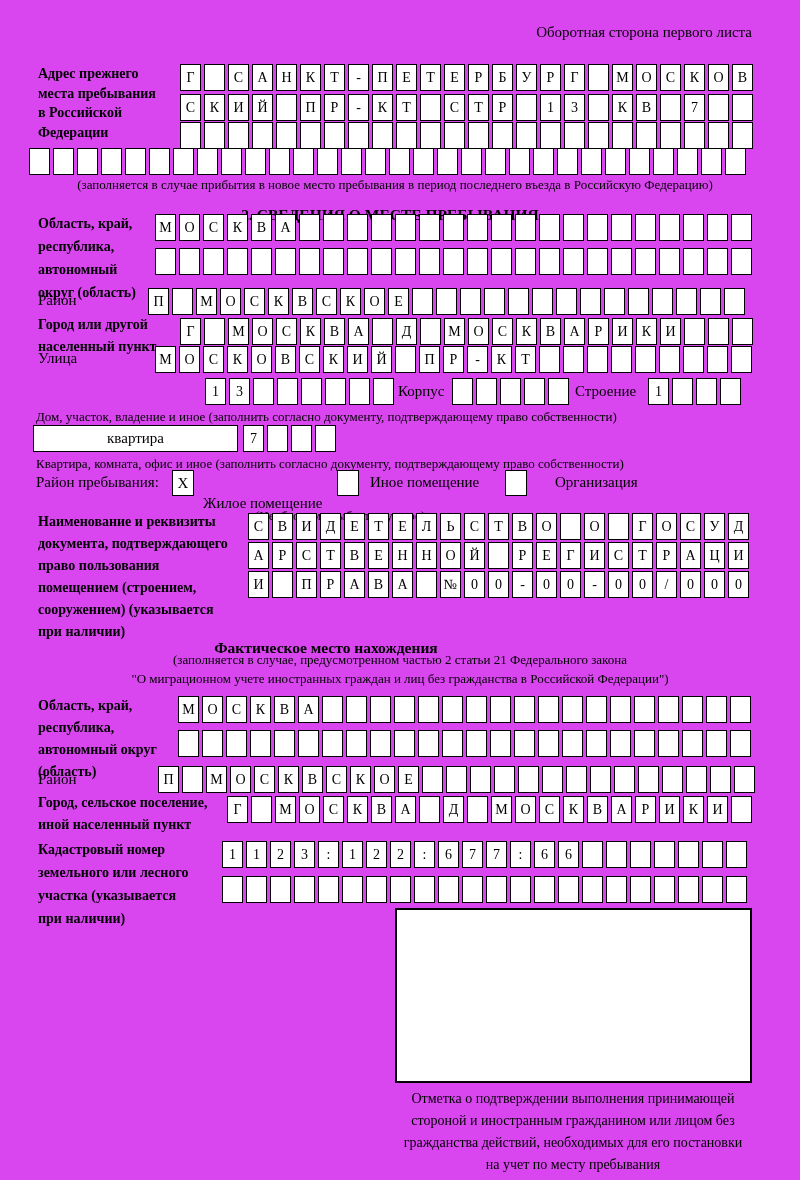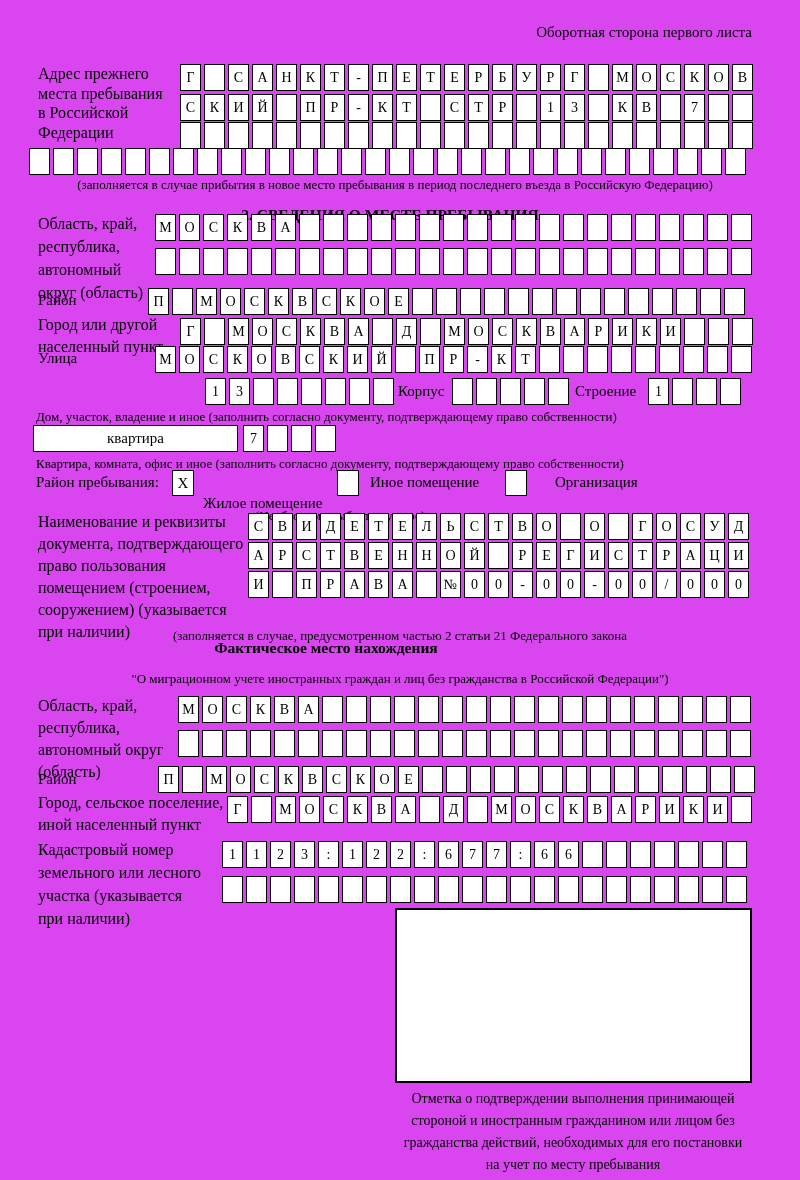--- a/index.html
+++ b/index.html
@@ -1,21 +1,21 @@
 <!DOCTYPE html>
 <html><head>
 <meta charset="utf-8">
 <style>
   html,body{margin:0;padding:0;background:#fff;}
   #page{
     position:relative;width:800px;height:1180px;background:#d946ef;
     font-family:"Liberation Serif","DejaVu Serif",serif;color:#000;overflow:hidden;
   }
   .abs{position:absolute;}
-  .lab{position:absolute;font-size:16px;line-height:23px;white-space:pre-line;}
+  .lab{position:absolute;font-size:14px;line-height:23px;white-space:pre-line;font-weight:bold;}
   .lab.tight{line-height:19.5px;}
   .lab.mid{line-height:22px;}
   .cap{position:absolute;font-size:13px;}
   .center{text-align:center;}
   .bold{font-weight:bold;margin-top:12px;}
   .row{position:absolute;display:flex;gap:3px;}
   .cell{
     width:21px;height:27px;flex:0 0 21px;border:1.5px solid #000;box-sizing:border-box;
     display:flex;align-items:center;justify-content:center;
     font-size:14px;background:#fff;
@@ -417,21 +417,21 @@
       <span class="cell">-</span>
       <span class="cell">0</span>
       <span class="cell">0</span>
       <span class="cell">/</span>
       <span class="cell">0</span>
       <span class="cell">0</span>
       <span class="cell">0</span>
     </div>
 
   <div class="abs bold center" style="top:627px;left:0;width:652px;font-size:15.5px;">Фактическое место нахождения</div>
-  <div class="cap center" style="top:628px;left:0;width:800px;">(заполняется в случае, предусмотренном частью 2 статьи 21 Федерального закона</div>
+  <div class="cap center" style="top:652px;left:0;width:800px;">(заполняется в случае, предусмотренном частью 2 статьи 21 Федерального закона</div>
   <div class="cap center" style="top:671px;left:0;width:800px;">"О миграционном учете иностранных граждан и лиц без гражданства в Российской Федерации")</div>
 
   <div class="lab mid" style="top:695px;left:38px;width:160px;">Область, край,
 республика,
 автономный округ
 (область)</div>
   <div class="row" style="top:696px;left:178px;">
       <span class="cell">М</span>
       <span class="cell">О</span>
       <span class="cell">С</span>

